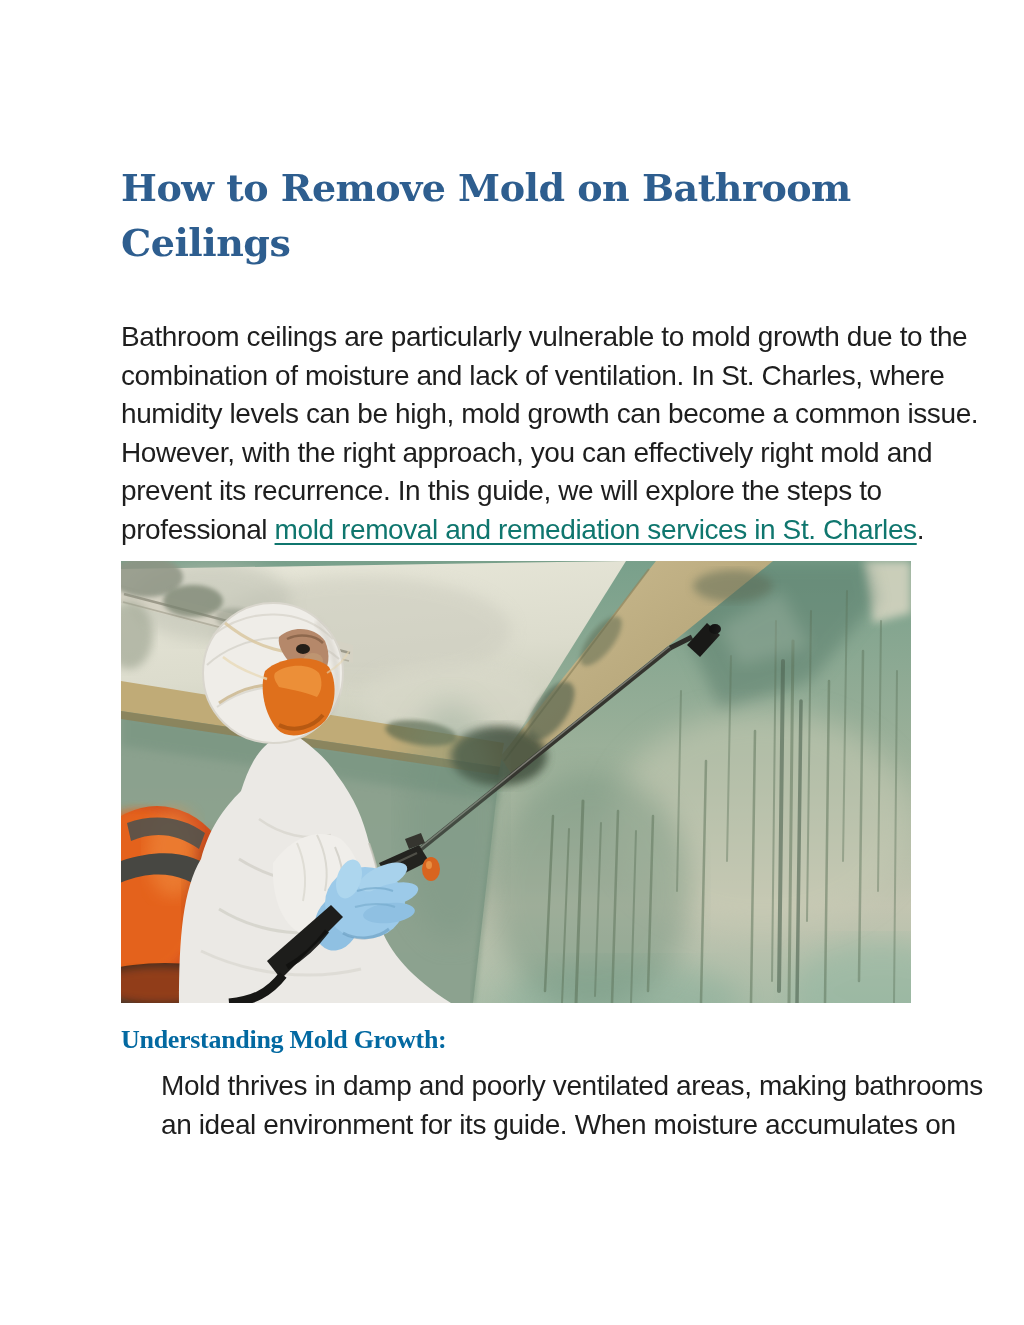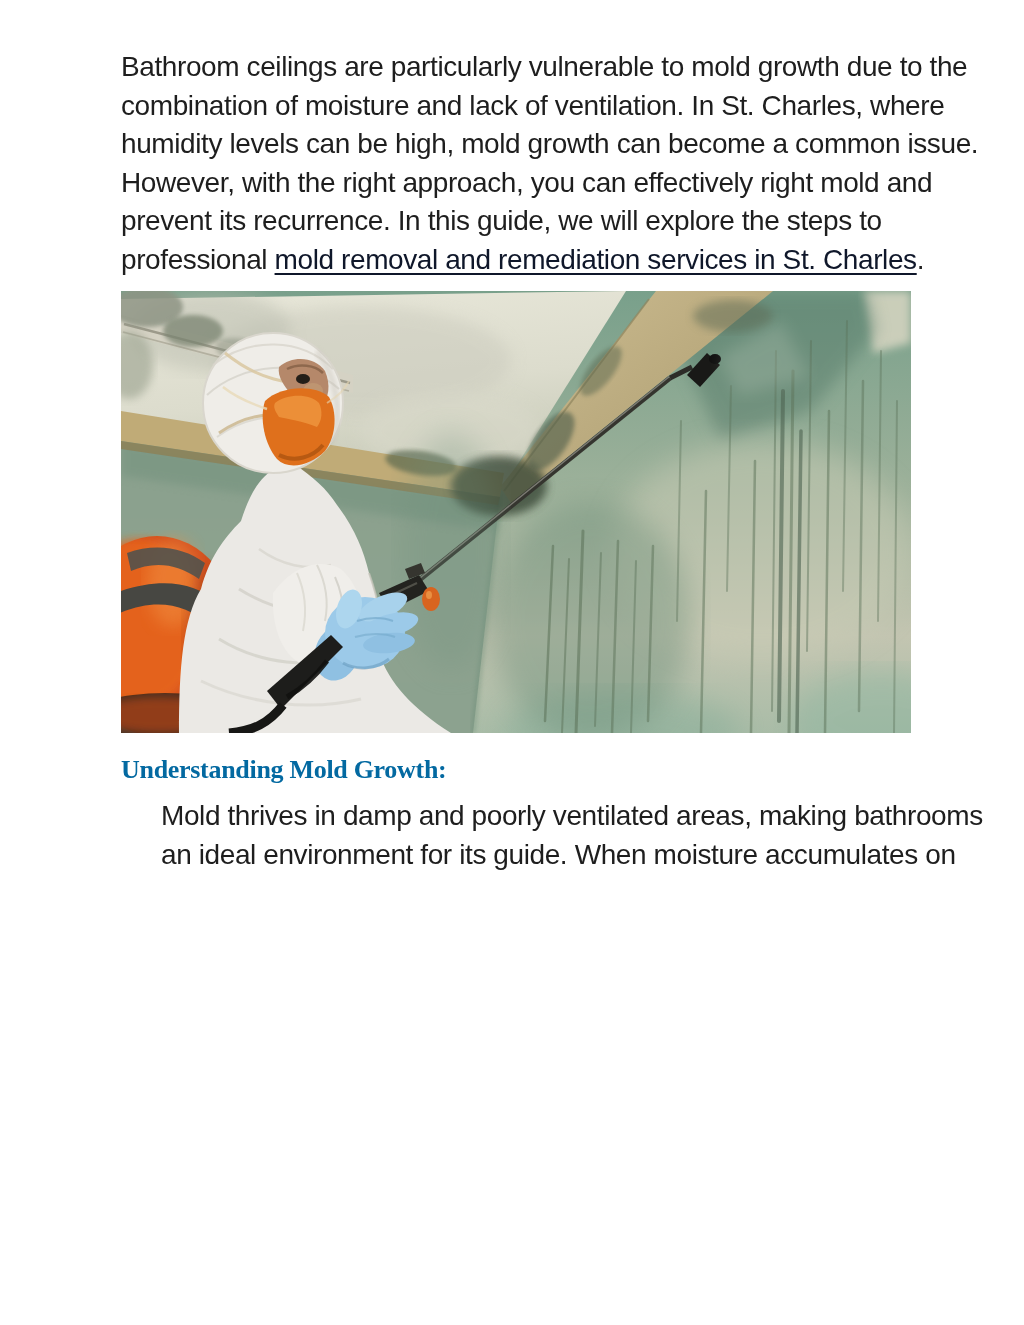--- a/index.html
+++ b/index.html
@@ -26,21 +26,21 @@
   .intro, .section-body {
     font-family: "Liberation Sans", sans-serif;
     font-size: 28px;
     line-height: 38.5px;
     color: #1E1E1E;
     letter-spacing: -0.4px;
   }
   .intro { margin-top: 48px; }
   .text-line { white-space: nowrap; }
   .doc-link {
-    color: #0f172a;
+    color: #0f766e;
     text-decoration: underline;
     text-decoration-thickness: 1.5px;
     text-underline-offset: 4px;
     cursor: pointer;
   }
   .photo-figure {
     margin: 12px 0 0 0;
     width: 790px;
     height: 442px;
     line-height: 0;
@@ -56,20 +56,21 @@
     letter-spacing: -0.3px;
   }
   .section-body { margin-top: 6px; margin-left: 40px; }
 </style>
 </head>
 <body>
 
 <div class="page">
   <div class="content">
 
+    <h1 class="doc-title">How to Remove Mold on Bathroom Ceilings</h1>
 
     <div class="intro">
       <div>
           <div class="text-line">Bathroom ceilings are particularly vulnerable to mold growth due to the</div>
           <div class="text-line">combination of moisture and lack of ventilation. In St. Charles, where</div>
           <div class="text-line">humidity levels can be high, mold growth can become a common issue.</div>
           <div class="text-line">However, with the right approach, you can effectively right mold and</div>
           <div class="text-line">prevent its recurrence. In this guide, we will explore the steps to</div>
         </div>
       <div class="text-line">

